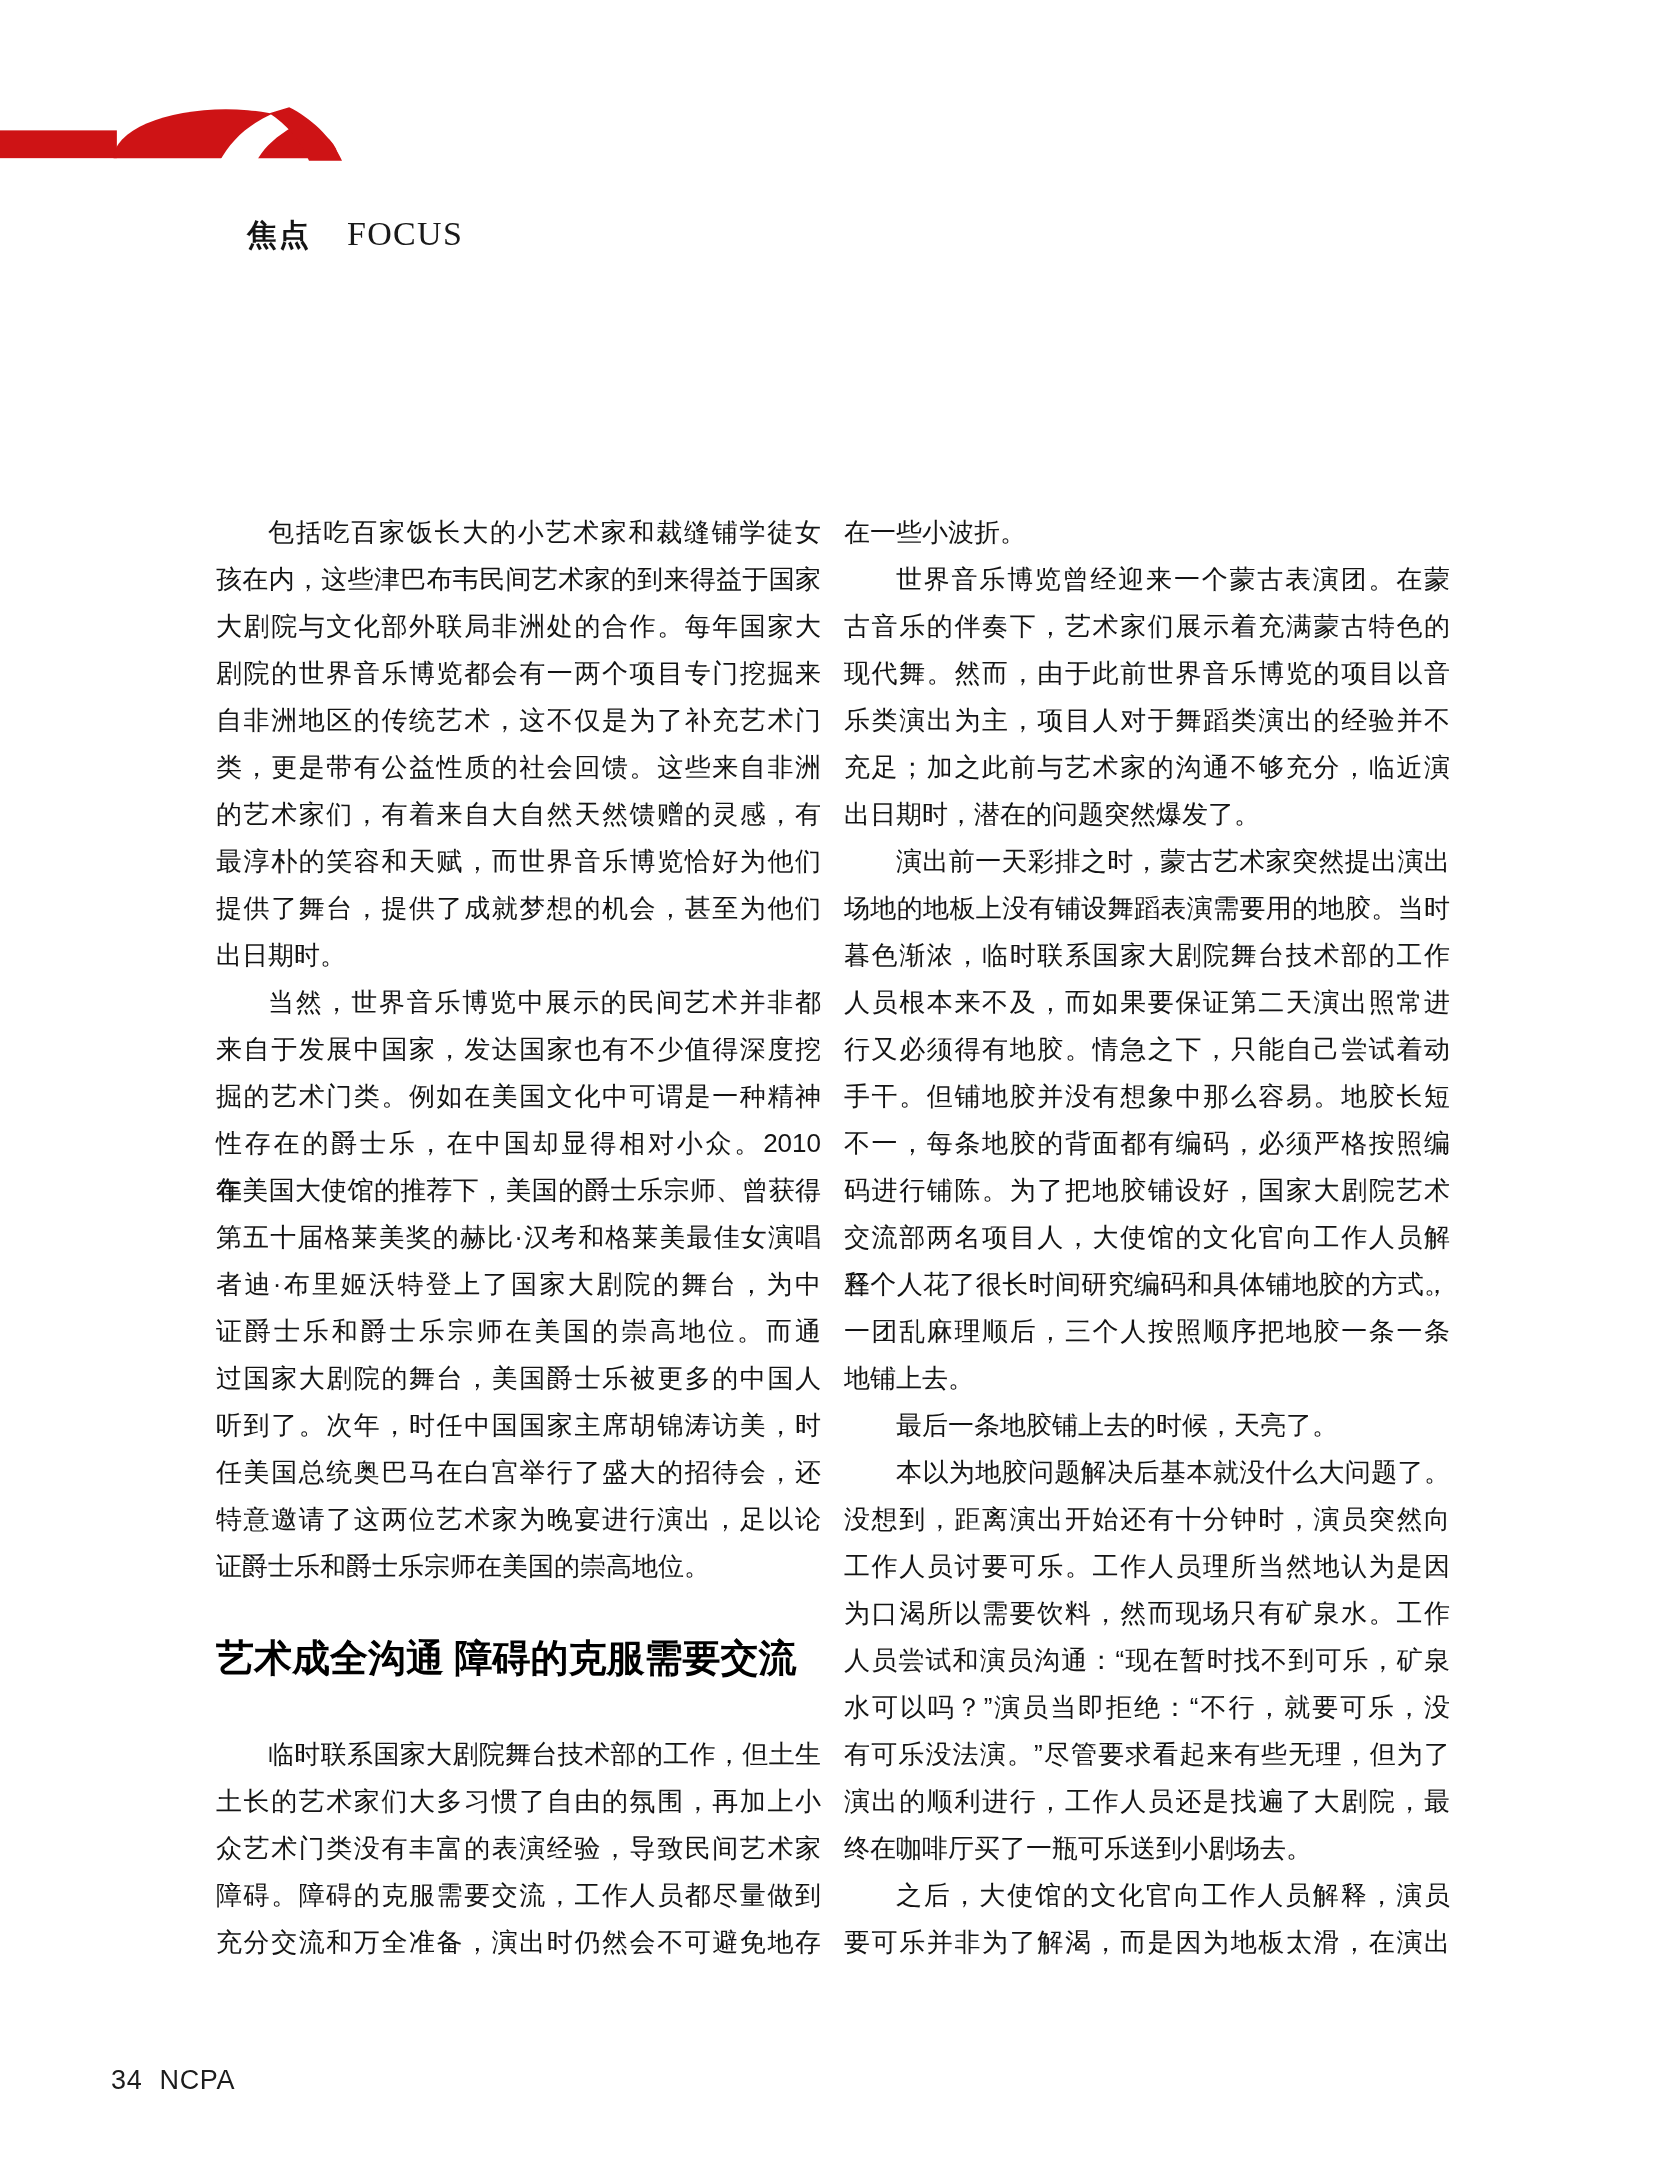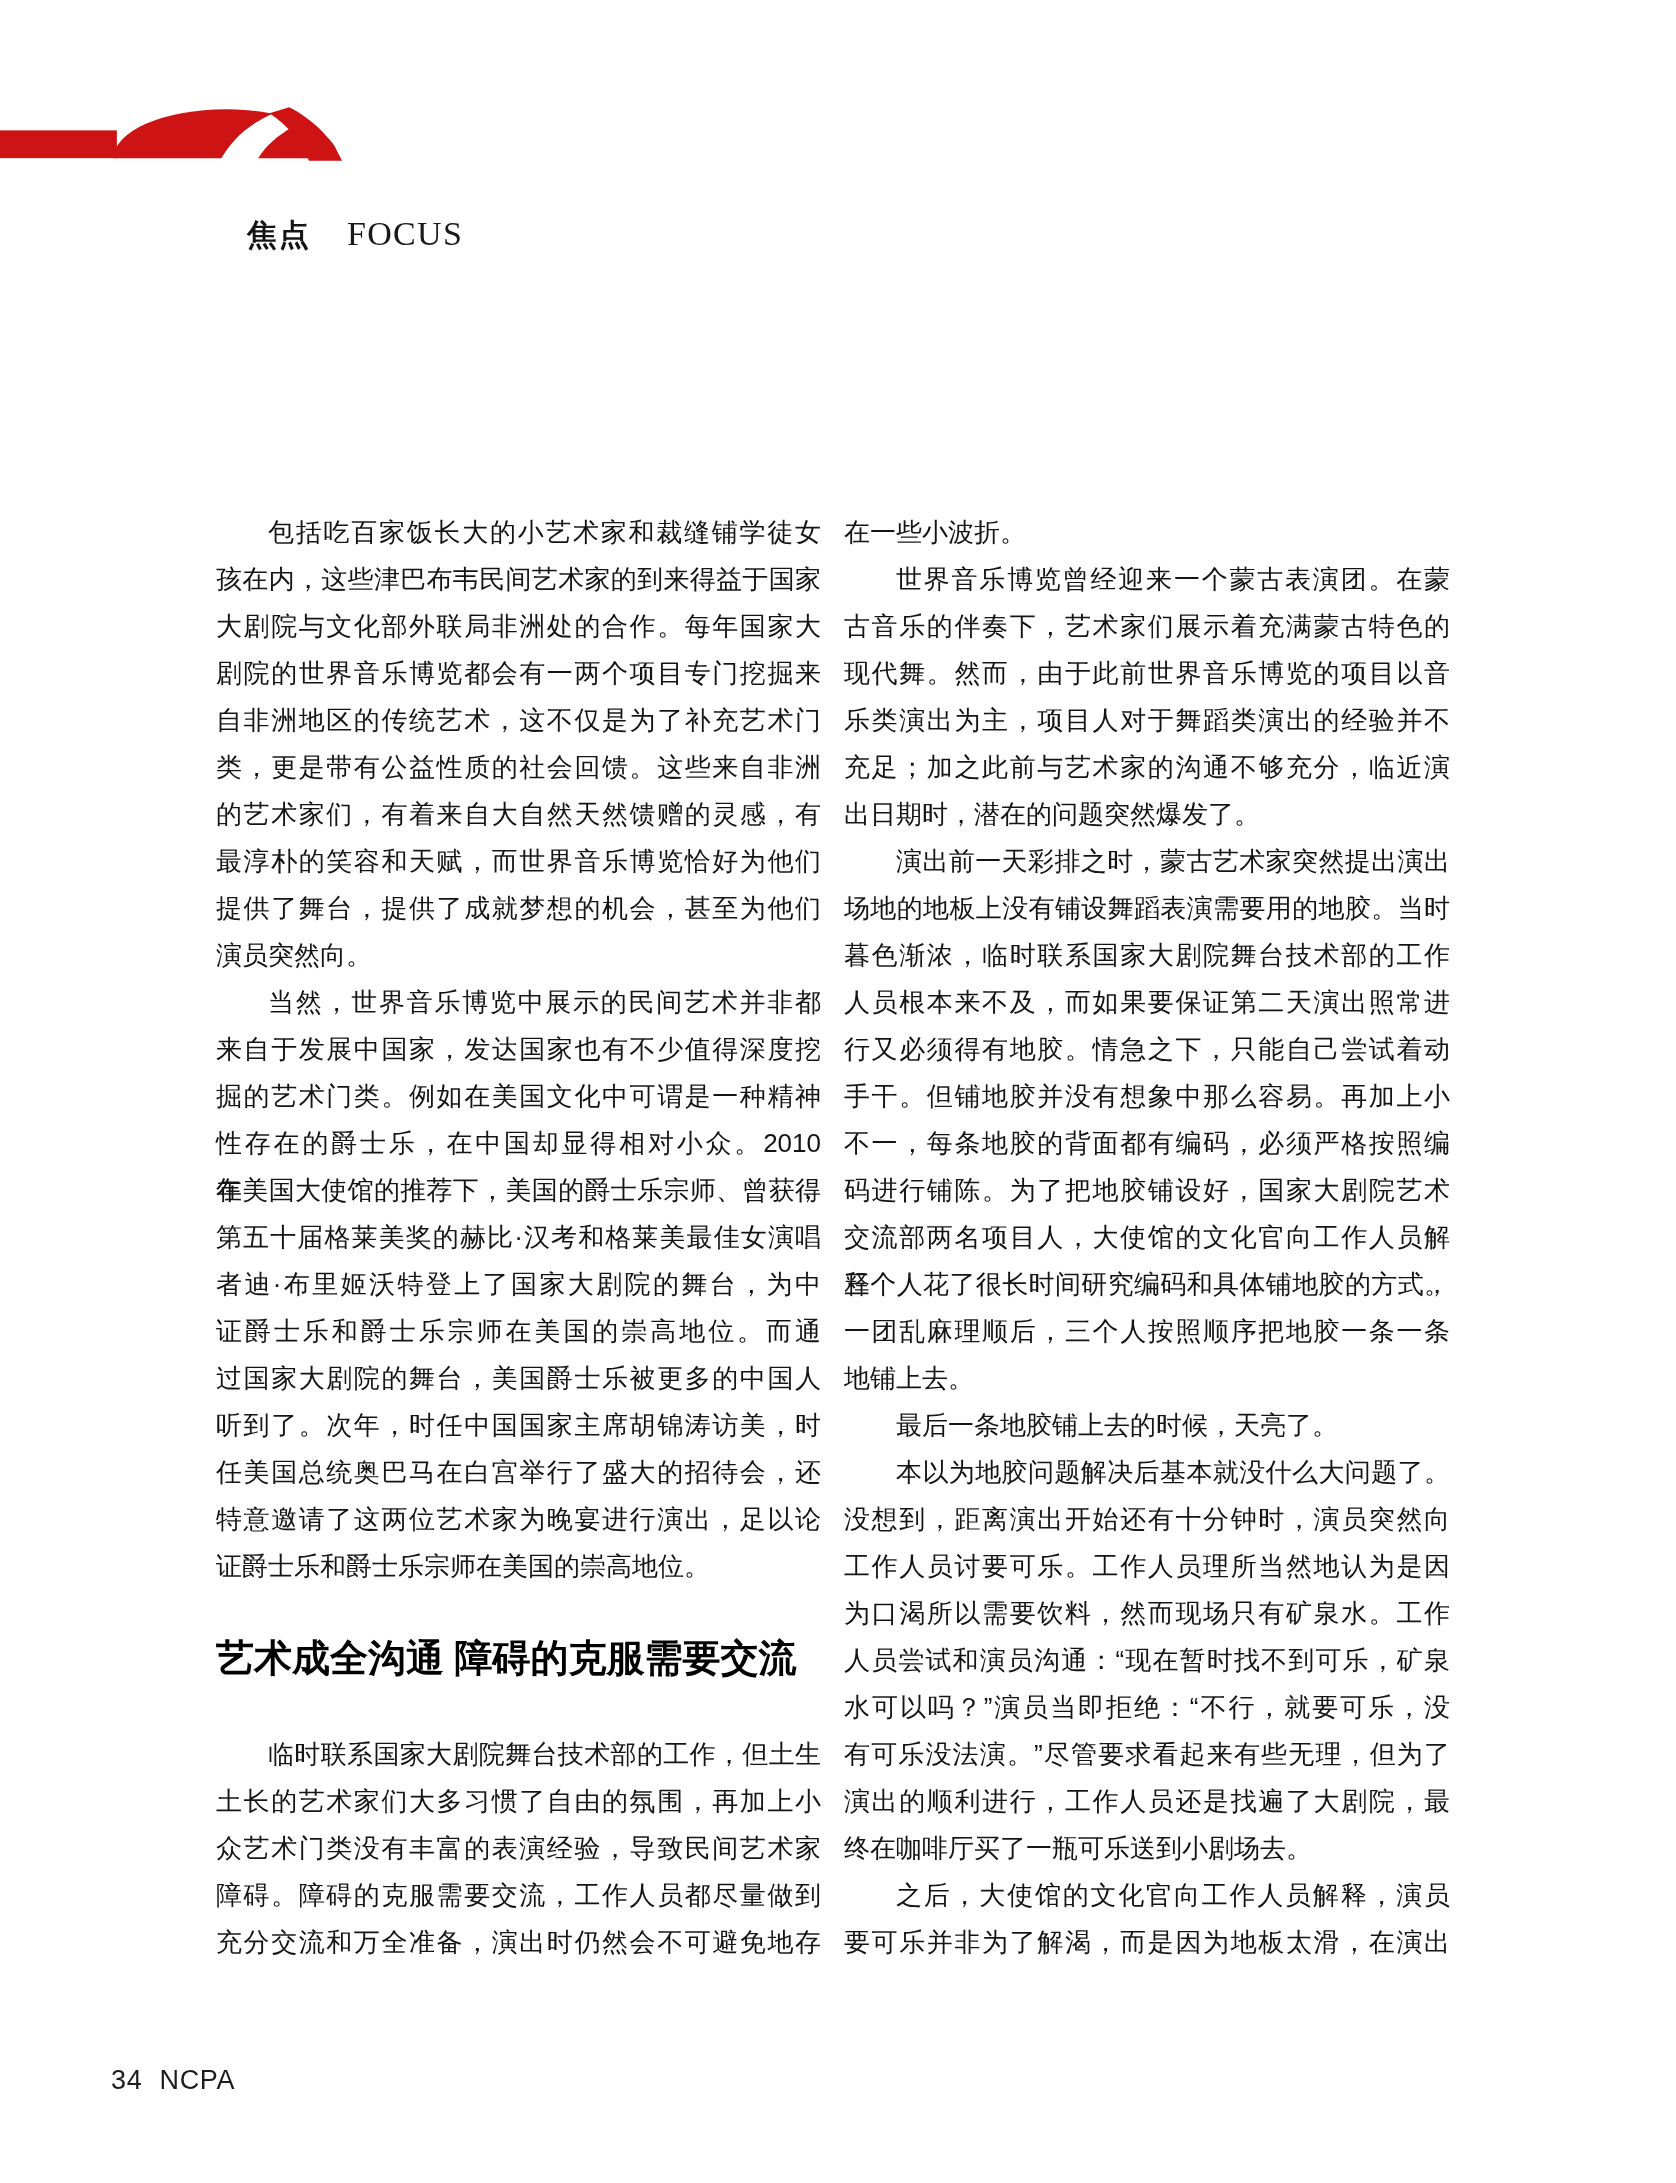--- a/index.html
+++ b/index.html
@@ -73,21 +73,21 @@
 <div class="col col-left">
     <div class="line ind">包括吃百家饭长大的小艺术家和裁缝铺学徒女</div>
     <div class="line">孩在内，这些津巴布韦民间艺术家的到来得益于国家</div>
     <div class="line">大剧院与文化部外联局非洲处的合作。每年国家大</div>
     <div class="line">剧院的世界音乐博览都会有一两个项目专门挖掘来</div>
     <div class="line">自非洲地区的传统艺术，这不仅是为了补充艺术门</div>
     <div class="line">类，更是带有公益性质的社会回馈。这些来自非洲</div>
     <div class="line">的艺术家们，有着来自大自然天然馈赠的灵感，有</div>
     <div class="line">最淳朴的笑容和天赋，而世界音乐博览恰好为他们</div>
     <div class="line">提供了舞台，提供了成就梦想的机会，甚至为他们</div>
-    <div class="line noj">演员突然向。</div>
+    <div class="line noj">出日期时。</div>
     <div class="line ind">当然，世界音乐博览中展示的民间艺术并非都</div>
     <div class="line">来自于发展中国家，发达国家也有不少值得深度挖</div>
     <div class="line">掘的艺术门类。例如在美国文化中可谓是一种精神</div>
     <div class="line">性存在的爵士乐，在中国却显得相对小众。2010 年，</div>
     <div class="line">在美国大使馆的推荐下，美国的爵士乐宗师、曾获得</div>
     <div class="line">第五十届格莱美奖的赫比·汉考和格莱美最佳女演唱</div>
     <div class="line">者迪·布里姬沃特登上了国家大剧院的舞台，为中</div>
     <div class="line">证爵士乐和爵士乐宗师在美国的崇高地位。而通</div>
     <div class="line">过国家大剧院的舞台，美国爵士乐被更多的中国人</div>
     <div class="line">听到了。次年，时任中国国家主席胡锦涛访美，时</div>
@@ -107,21 +107,21 @@
     <div class="line">古音乐的伴奏下，艺术家们展示着充满蒙古特色的</div>
     <div class="line">现代舞。然而，由于此前世界音乐博览的项目以音</div>
     <div class="line">乐类演出为主，项目人对于舞蹈类演出的经验并不</div>
     <div class="line">充足；加之此前与艺术家的沟通不够充分，临近演</div>
     <div class="line noj">出日期时，潜在的问题突然爆发了。</div>
     <div class="line ind">演出前一天彩排之时，蒙古艺术家突然提出演出</div>
     <div class="line">场地的地板上没有铺设舞蹈表演需要用的地胶。当时</div>
     <div class="line">暮色渐浓，临时联系国家大剧院舞台技术部的工作</div>
     <div class="line">人员根本来不及，而如果要保证第二天演出照常进</div>
     <div class="line">行又必须得有地胶。情急之下，只能自己尝试着动</div>
-    <div class="line">手干。但铺地胶并没有想象中那么容易。再加上小</div>
+    <div class="line">手干。但铺地胶并没有想象中那么容易。地胶长短</div>
     <div class="line">不一，每条地胶的背面都有编码，必须严格按照编</div>
     <div class="line">码进行铺陈。为了把地胶铺设好，国家大剧院艺术</div>
     <div class="line">交流部两名项目人，大使馆的文化官向工作人员解释，</div>
     <div class="line">三个人花了很长时间研究编码和具体铺地胶的方式。</div>
     <div class="line">一团乱麻理顺后，三个人按照顺序把地胶一条一条</div>
     <div class="line noj">地铺上去。</div>
     <div class="line ind noj">最后一条地胶铺上去的时候，天亮了。</div>
     <div class="line ind">本以为地胶问题解决后基本就没什么大问题了。</div>
     <div class="line">没想到，距离演出开始还有十分钟时，演员突然向</div>
     <div class="line">工作人员讨要可乐。工作人员理所当然地认为是因</div>

